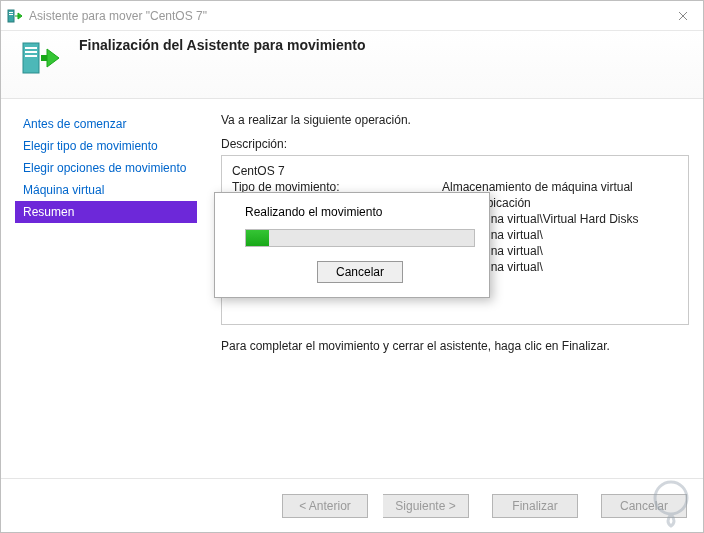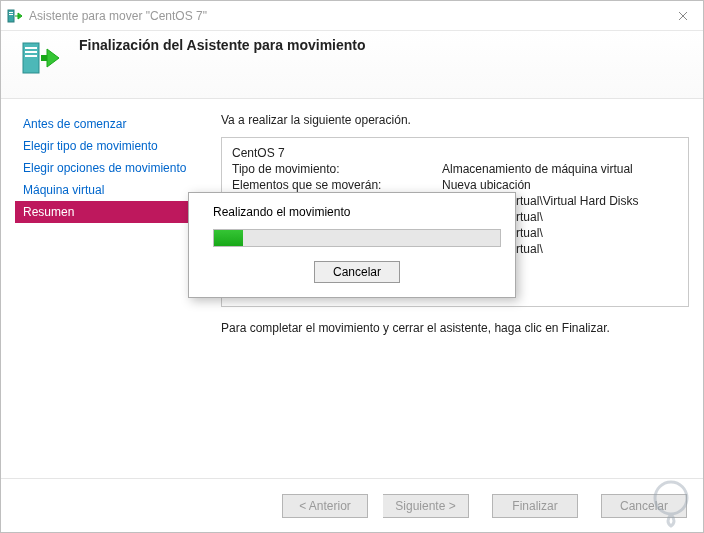--- a/index.html
+++ b/index.html
@@ -59,21 +59,21 @@
     font-size: 12px;
   }
   .sidebar .step {
     padding: 4px 8px;
     color: #0066cc;
     cursor: default;
     white-space: nowrap;
     overflow:hidden; text-overflow:ellipsis;
   }
   .sidebar .step.current {
-    background:#be185d; color:#fff;
+    background:#6d28d9; color:#fff;
   }
   .main {
     flex:1;
     font-size:12px;
     color:#222;
     display:flex; flex-direction:column;
     min-width:0;
   }
   .intro { margin-bottom: 10px; }
   .descr-label { margin-bottom: 4px; }
@@ -103,25 +103,25 @@
     display:inline-flex; align-items:center; justify-content:center;
     margin-left: 8px;
     padding: 0 10px;
   }
   .btn.adjacent { margin-left: 0; border-left:none;}
   .btn.group-start { margin-left: 8px; }
   .progress-dialog {
     position:absolute;
     left:50%; top:46%;
     transform:translate(-50%,-50%);
-    width: 328px;
+    width: 276px;
     background:#fff;
     border:1px solid #aaa;
     box-shadow: 3px 3px 10px rgba(0,0,0,0.25);
-    padding: 12px 14px 14px 24px;
+    padding: 12px 14px 14px 30px;
     z-index: 10;
   }
   .progress-dialog .p-title {
     font-size:12px; margin-bottom:10px;
   }
   .progress-bar {
     width:100%; height:18px;
     border:1px solid #bdbdbd;
     background:#e7e7e7;
     position:relative;
@@ -189,20 +189,21 @@
     <div class="sidebar">
       <div class="step">Antes de comenzar</div>
       <div class="step">Elegir tipo de movimiento</div>
       <div class="step">Elegir opciones de movimiento</div>
       <div class="step">Máquina virtual</div>
       <div class="step current">Resumen</div>
     </div>
 
     <div class="main">
       <div class="intro">Va a realizar la siguiente operación.</div>
+      <div class="descr-label">Descripción:</div>
       <div class="details">
         <div class="row">
           <div class="v">CentOS 7</div>
         </div>
         <div class="row">
           <div class="k">Tipo de movimiento:</div>
           <div class="v">Almacenamiento de máquina virtual</div>
         </div>
         <div class="row">
           <div class="k">Elementos que se moverán:</div>

